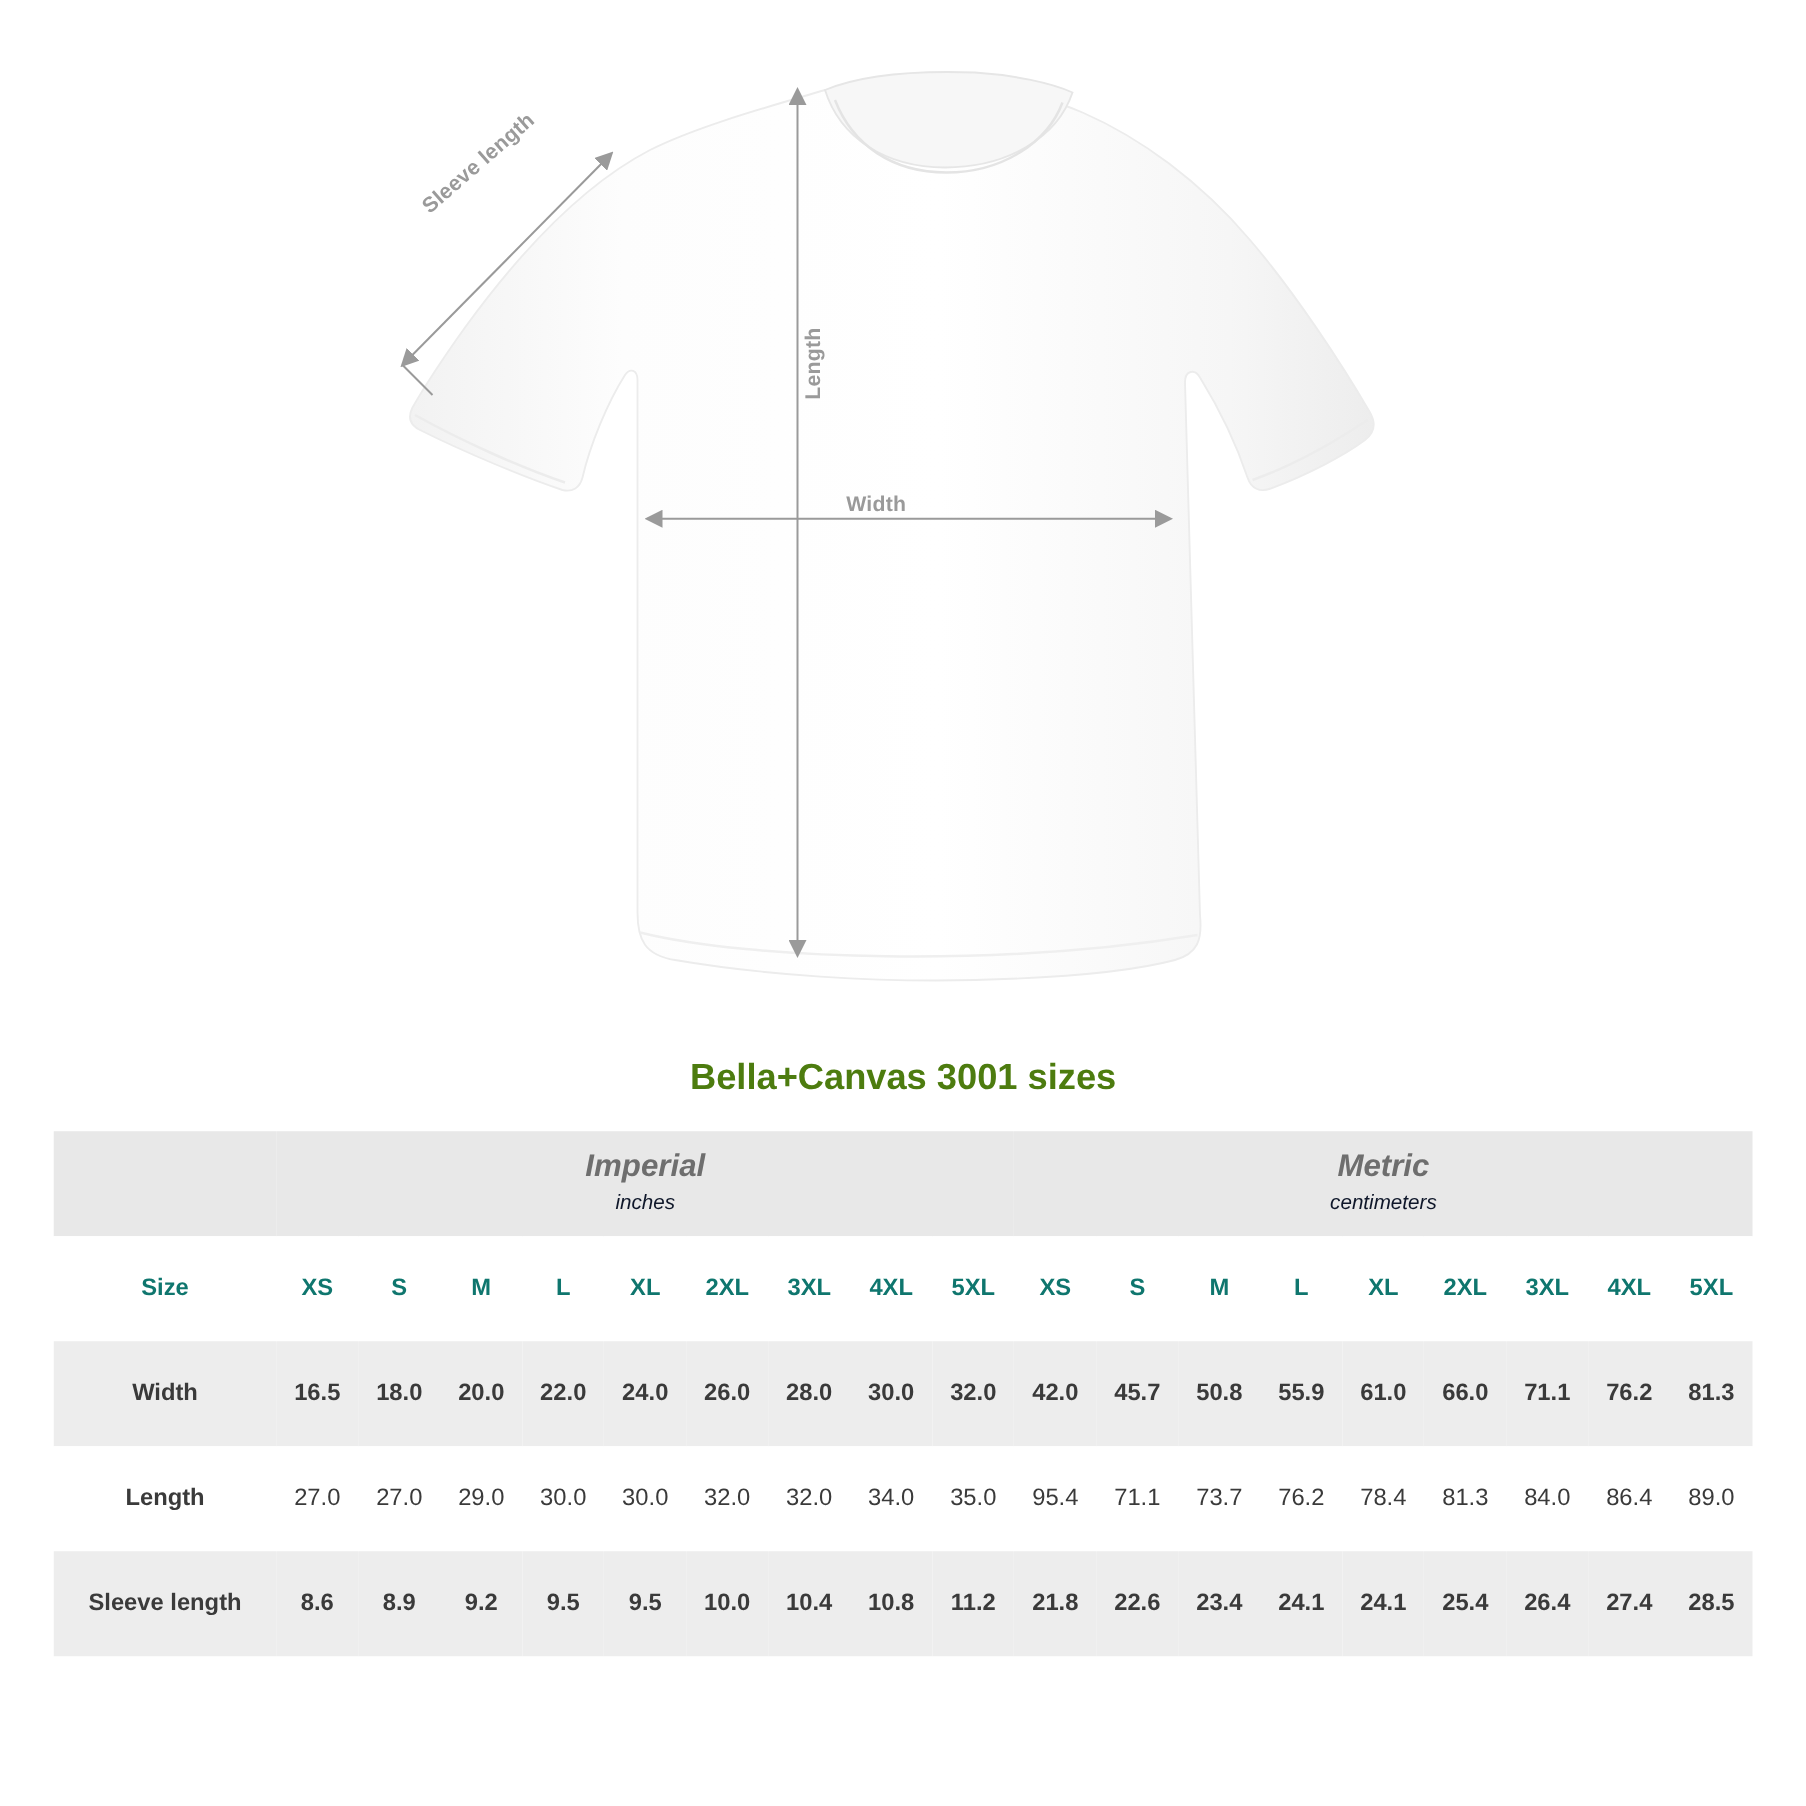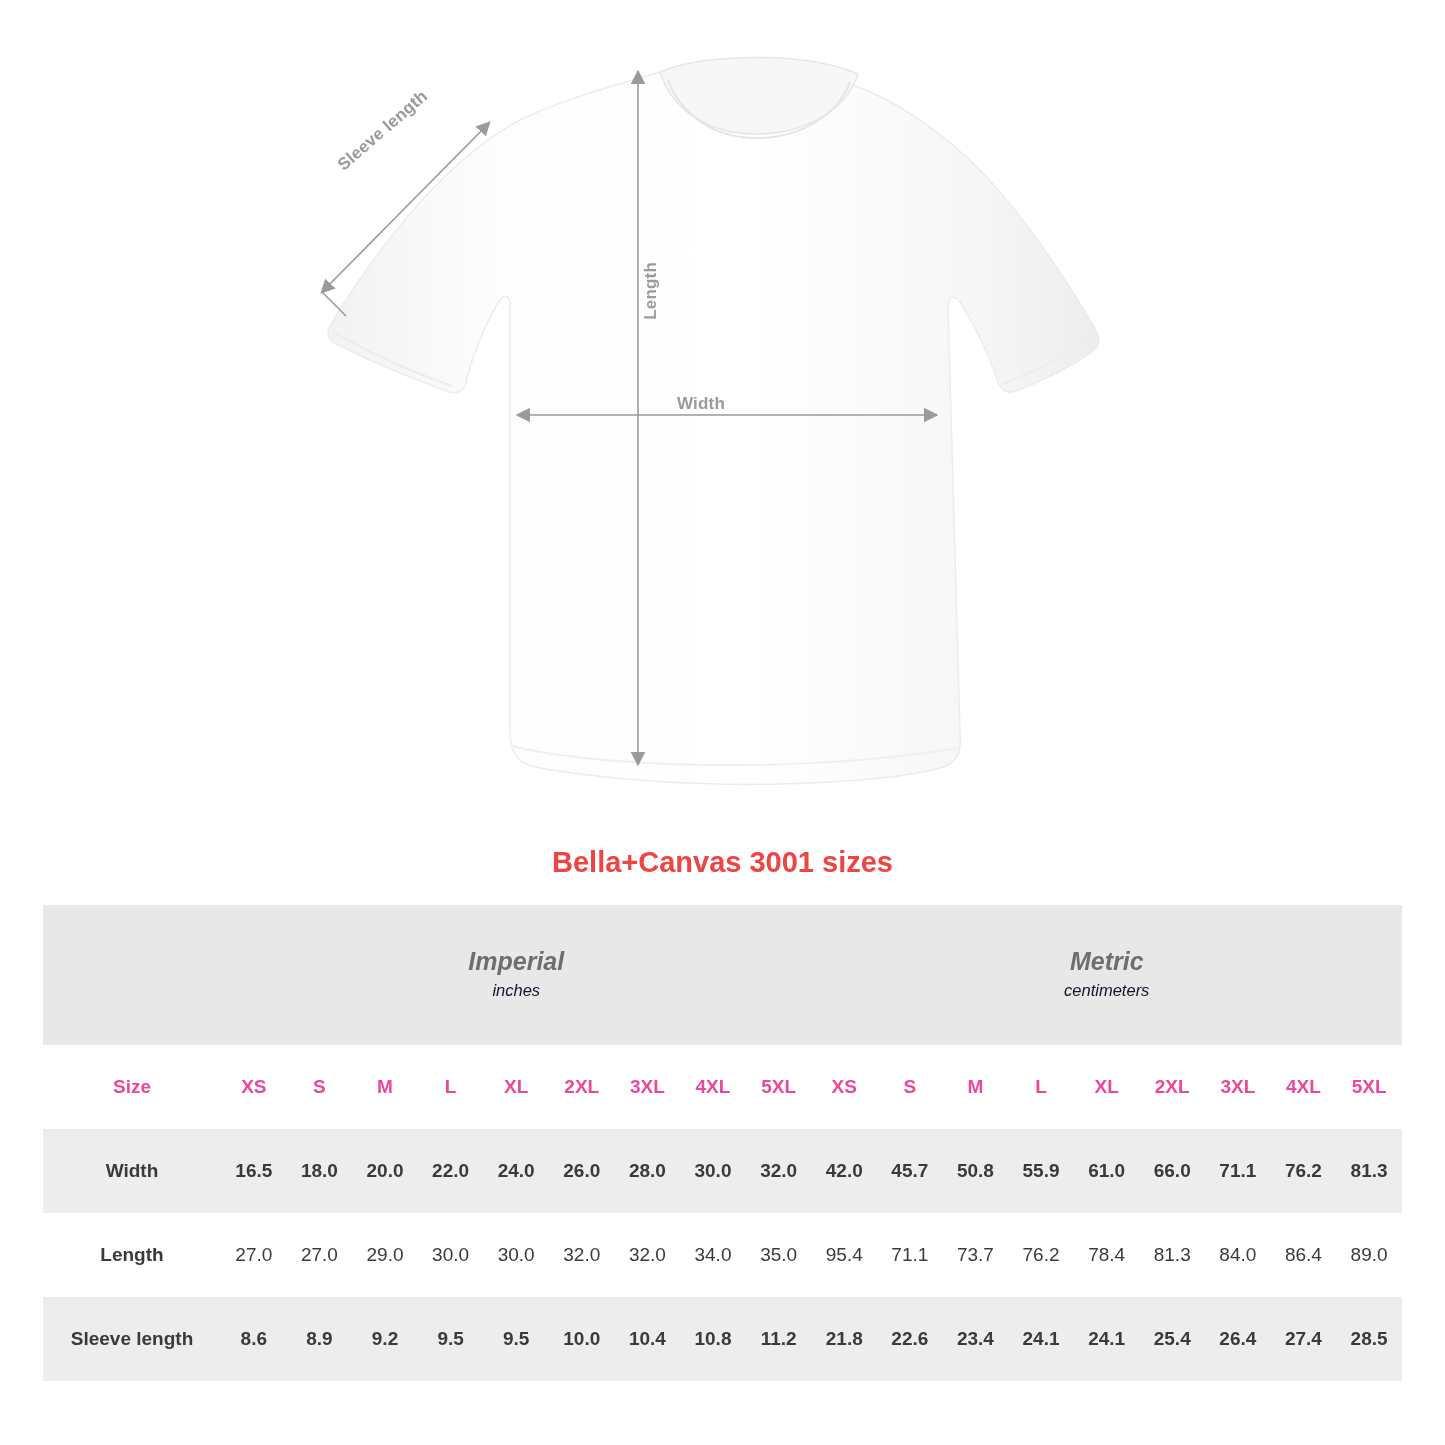--- a/index.html
+++ b/index.html
@@ -52,21 +52,21 @@
   }
 
   
   .heading-block {
     text-align: center;
     margin-top: 16px;
   }
   .chart-title {
     font-size: 29px;
     font-weight: bold;
-    color: #ef4444;
+    color: #4d7c0f;
     margin: 0 0 2px 0;
     text-align: center;
   }
   .chart-note {
     font-size: 17.5px;
     font-style: italic;
     color: #6f6f6f;
     margin: 0;
   }
 
@@ -84,21 +84,21 @@
   table.size-table th {
     text-align: center;
     vertical-align: middle;
     font-weight: normal;
   }
   .col-label { width: 178px; }
   .col-val   { width: 65.6px; }
 
   tr.unit-row td {
     background: #e8e8e8;
-    height: 140px;
+    height: 84px;
     padding: 0;
   }
   .unit-title {
     font-size: 25px;
     font-style: italic;
     font-weight: bold;
     color: #6e6e6e;
     line-height: 1.25;
   }
   .unit-sub {
@@ -106,21 +106,21 @@
     font-style: italic;
     color: #0f172a;
     line-height: 1.6;
   }
 
   tr.head-row td {
     height: 82px;
     background: #ffffff;
     font-size: 19px;
     font-weight: bold;
-    color: #ec4899;
+    color: #0f766e;
   }
   tr.head-row td.rowhead {
     font-size: 19px;
     font-weight: bold;
   }
 
   tr.data-row td {
     height: 82px;
     font-size: 19px;
     color: #3a3a3a;

